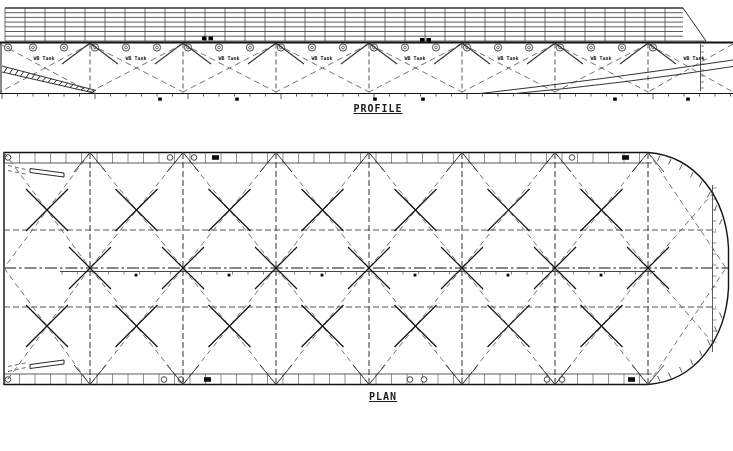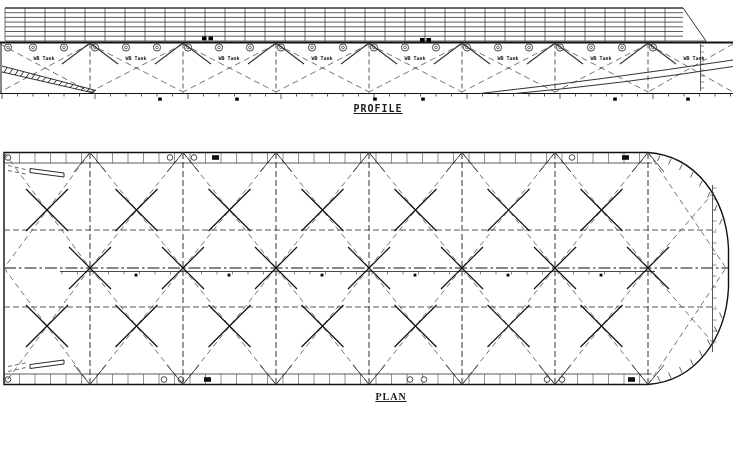--- a/index.html
+++ b/index.html
@@ -7,21 +7,21 @@
     position:relative;width:733px;height:451px;background:#ffffff;
     font-family:"DejaVu Sans Mono","Liberation Mono",monospace;overflow:hidden;
   }
   svg{position:absolute;left:0;top:0;}
   .cap{
     position:absolute;font-family:"DejaVu Sans Mono","Liberation Mono",monospace;
     font-size:10px;font-weight:bold;letter-spacing:1px;color:#1a1a1a;
     text-decoration:underline;transform:translateX(-50%);white-space:nowrap;
   }
   #cap-profile{left:378px;top:103px;}
-  #cap-plan{left:391px;top:391px;font-family:Liberation Serif, serif;}
+  #cap-plan{left:383px;top:391px;}
 </style>
 </head>
 <body>
 
 <div class="canvas">
   <svg id="dwg" width="733" height="451" viewBox="0 0 733 451">
       <g>
         <line x1="5" y1="8" x2="5" y2="41" stroke="#333333" stroke-width="0.7"></line>
         <line x1="25" y1="8" x2="25" y2="41" stroke="#333333" stroke-width="0.7"></line>
         <line x1="45" y1="8" x2="45" y2="41" stroke="#333333" stroke-width="0.7"></line>

